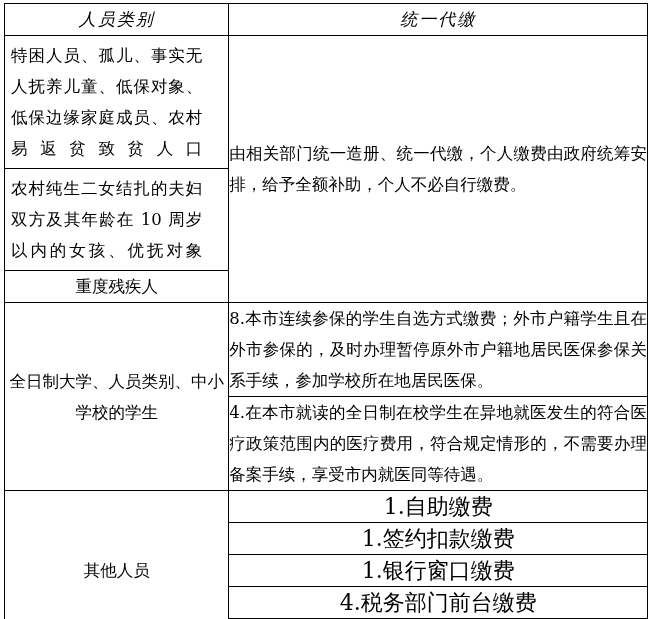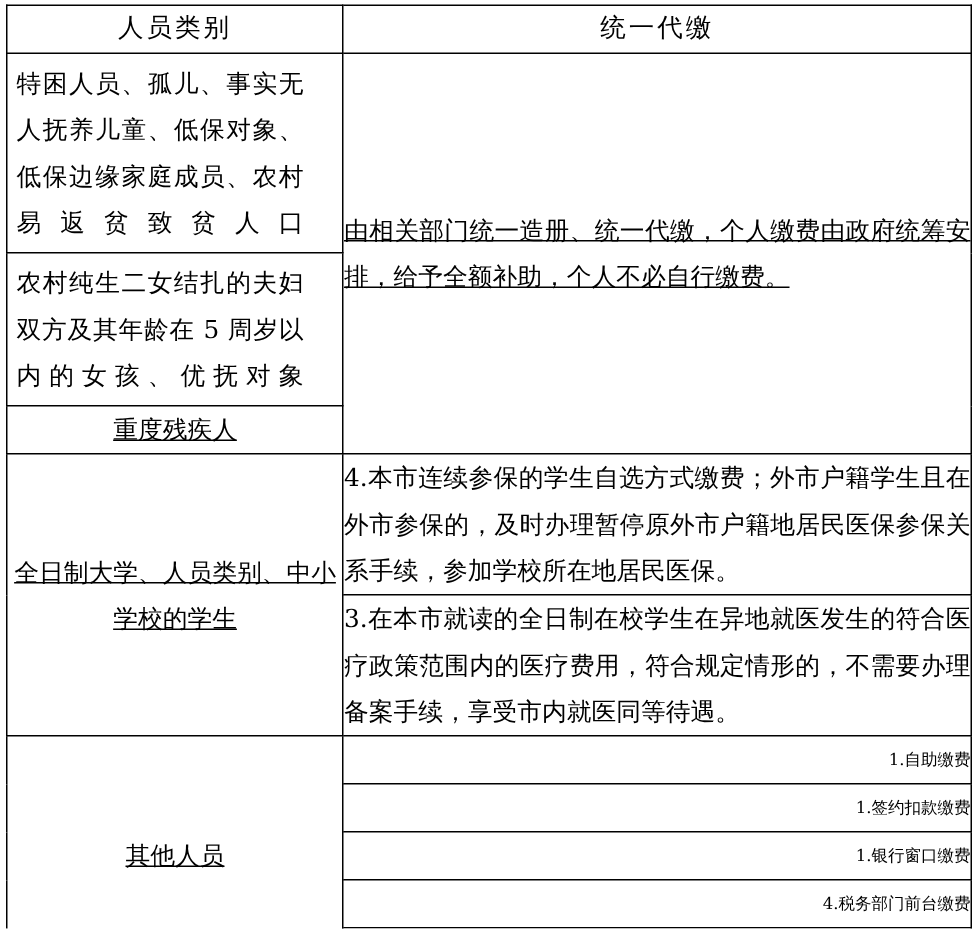--- a/index.html
+++ b/index.html
@@ -30,20 +30,21 @@
     padding: 0;
     vertical-align: middle;
     font-weight: normal;
   }
   .hdr {
     text-align: center;
     font-size: 17px;
     letter-spacing: 2px;
     height: 31px;
     line-height: 31px;
+    font-style: italic;
   }
   .col-a { width: 224px; }
   .col-b { width: 418px; }
 
   .cell-left {
     text-align: center;
     font-size: 16.5px;
     line-height: 31px;
     padding: 3px 6px;
   }
@@ -54,31 +55,29 @@
   }
   .cell-right {
     font-size: 16.5px;
     line-height: 31px;
     padding: 4px 8px 4px 8px;
     text-align: justify;
     text-justify: inter-ideograph;
   }
   .cell-right.center-v {
     vertical-align: middle;
-    text-decoration: underline;
   }
   .cell-list {
-    font-size: 11px;
+    font-size: 22px;
     line-height: 31px;
     height: 31px;
     padding: 2px 8px;
-    text-align: right;
+    text-align: center;
   }
   .nowrapcenter {
-    text-decoration: underline;
   }
 </style>
 </head>
 <body>
 
 <div class="sheet">
   <table class="main">
     <colgroup>
       <col class="col-a">
       <col class="col-b">
@@ -89,32 +88,32 @@
         <th class="hdr">统一代缴</th>
       </tr>
     </thead>
     <tbody>
 
       <tr>
         <td class="cell-left just">特困人员、孤儿、事实无人抚养儿童、低保对象、低保边缘家庭成员、农村易返贫致贫人口</td>
         <td class="cell-right center-v" rowspan="3">由相关部门统一造册、统一代缴，个人缴费由政府统筹安排，给予全额补助，个人不必自行缴费。</td>
       </tr>
       <tr>
-        <td class="cell-left just">农村纯生二女结扎的夫妇双方及其年龄在 5 周岁以内的女孩、优抚对象</td>
+        <td class="cell-left just">农村纯生二女结扎的夫妇双方及其年龄在 10 周岁以内的女孩、优抚对象</td>
       </tr>
       <tr>
         <td class="cell-left nowrapcenter">重度残疾人</td>
       </tr>
 
       <tr>
         <td class="cell-left nowrapcenter" rowspan="2">全日制大学、人员类别、中小学校的学生</td>
-        <td class="cell-right">4.本市连续参保的学生自选方式缴费；外市户籍学生且在外市参保的，及时办理暂停原外市户籍地居民医保参保关系手续，参加学校所在地居民医保。</td>
+        <td class="cell-right">8.本市连续参保的学生自选方式缴费；外市户籍学生且在外市参保的，及时办理暂停原外市户籍地居民医保参保关系手续，参加学校所在地居民医保。</td>
       </tr>
       <tr>
-        <td class="cell-right">3.在本市就读的全日制在校学生在异地就医发生的符合医疗政策范围内的医疗费用，符合规定情形的，不需要办理备案手续，享受市内就医同等待遇。</td>
+        <td class="cell-right">4.在本市就读的全日制在校学生在异地就医发生的符合医疗政策范围内的医疗费用，符合规定情形的，不需要办理备案手续，享受市内就医同等待遇。</td>
       </tr>
 
       <tr>
         <td class="cell-left nowrapcenter" rowspan="5">其他人员</td>
         <td class="cell-list">1.自助缴费</td>
       </tr>
       <tr>
         <td class="cell-list">1.签约扣款缴费</td>
       </tr>
       <tr>

